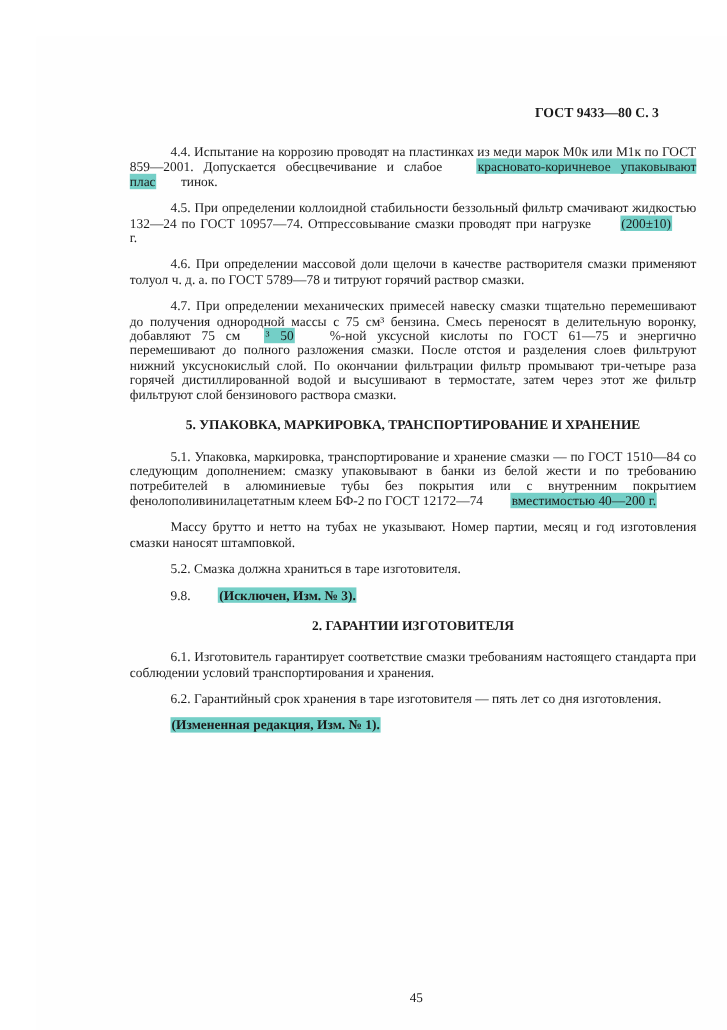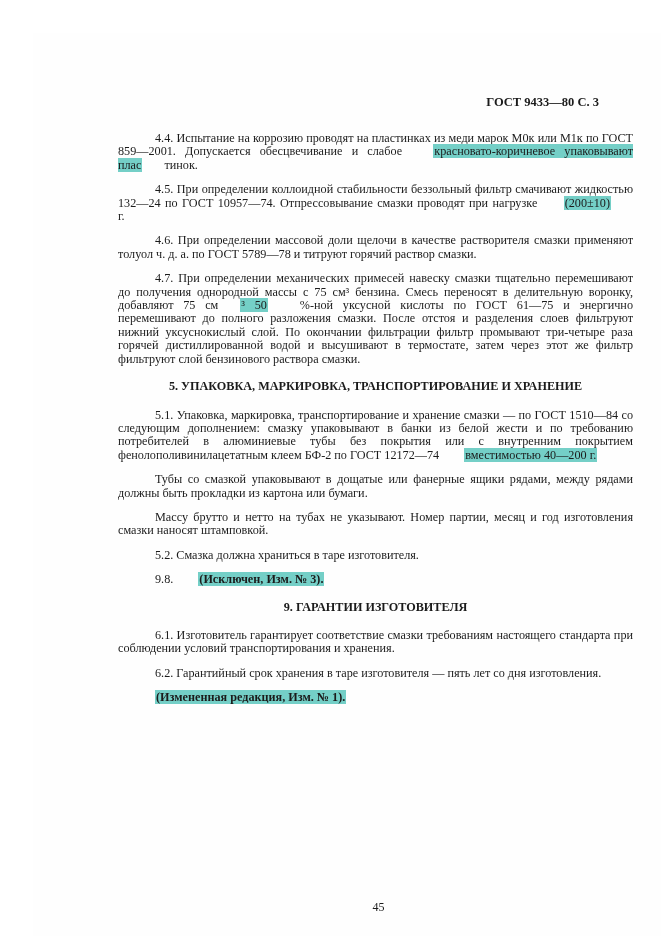--- a/index.html
+++ b/index.html
@@ -73,29 +73,28 @@
 
     <p class="para"><span>4.6. При определении массовой доли щелочи в качестве растворителя смазки применяют толуол ч. д. а. по ГОСТ 5789—78 и титруют горячий раствор смазки.</span></p>
 
 
     <p class="para"><span>4.7. При определении механических примесей навеску смазки тщательно перемешивают до получения однородной массы с 75 см³ бензина. Смесь переносят в делительную воронку, добавляют 75 см</span><span class="hl">³ 50</span><span> %-ной уксусной кислоты по ГОСТ 61—75 и энергично перемешивают до полного разложения смазки. После отстоя и разделения слоев фильтруют нижний уксуснокислый слой. По окончании фильтрации фильтр промывают три-четыре раза горячей дистиллированной водой и высушивают в термостате, затем через этот же фильтр фильтруют слой бензинового раствора смазки.</span></p>
 
     <p class="heading"><span>5. УПАКОВКА, МАРКИРОВКА, ТРАНСПОРТИРОВАНИЕ И ХРАНЕНИЕ</span></p>
 
     <p class="para"><span>5.1. Упаковка, маркировка, транспортирование и хранение смазки — по ГОСТ 1510—84 со следующим дополнением: смазку упаковывают в банки из белой жести и по требованию потребителей в алюминиевые тубы без покрытия или с внутренним покрытием фенолополивинилацетатным клеем БФ-2 по ГОСТ 12172—74 </span><span class="hl">вместимостью 40—200 г.</span></p>
 
-    <p class="para"><span>Тубы со смазкой упаковывают в дощатые или фанерные ящики рядами, между рядами должны быть прокладки из картона или бумаги.</span></p>
 
     <p class="para"><span>Массу брутто и нетто на тубах не указывают. Номер партии, месяц и год изготовления смазки наносят штамповкой.</span></p>
 
     <p class="para"><span>5.2. Смазка должна храниться в таре изготовителя.</span></p>
 
     <p class="para"><span>9.8. </span><span class="b hl">(Исключен, Изм. № 3).</span></p>
 
-    <p class="heading"><span>9. ГАРАНТИИ ИЗГОТОВИТЕЛЯ</span></p>
+    <p class="heading"><span>2. ГАРАНТИИ ИЗГОТОВИТЕЛЯ</span></p>
 
     <p class="para"><span>6.1. Изготовитель гарантирует соответствие смазки требованиям настоящего стандарта при соблюдении условий транспортирования и хранения.</span></p>
 
     <p class="para"><span>6.2. Гарантийный срок хранения в таре изготовителя — пять лет со дня изготовления.</span></p>
 
     <p class="para"><span class="b hl">(Измененная редакция, Изм. № 1).</span></p>
 
   </div>
 
   <div class="page-num">45</div>

